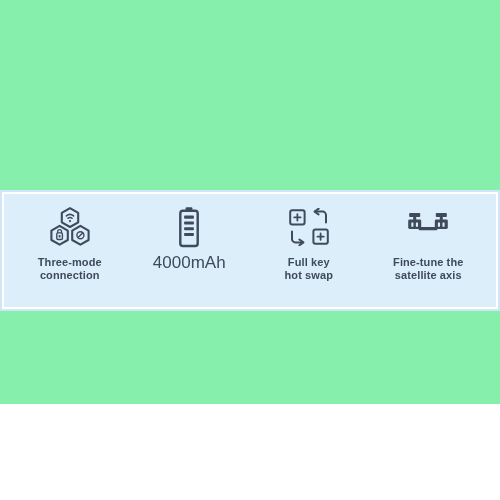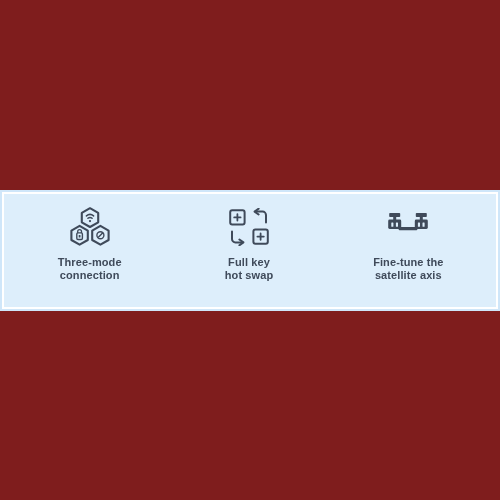--- a/index.html
+++ b/index.html
@@ -11,22 +11,22 @@
     width: 500px;
     height: 500px;
     background: #ffffff;
     font-family: "Liberation Sans", sans-serif;
     overflow: hidden;
   }
 
   .stage {
     position: relative;
     width: 500px;
-    height: 500px;
-    background: #7f1d1d;
+    height: 404px;
+    background: #86efac;
   }
 
   
   .feature-banner {
     position: absolute;
     left: 0;
     top: 190px;
     width: 500px;
     height: 121px;
     background: #cfe6f9;
@@ -119,20 +119,35 @@
               <path d="M31.6 31.1 L35.4 27.3" stroke="#3f4a5a" stroke-width="1.4" stroke-linecap="round"></path>
               <circle cx="35.6" cy="27.1" r="0.95" fill="#3f4a5a"></circle>
             </svg>
           </div>
           <div class="feature-label">
             <span class="line">Three-mode</span>
             <span class="line">connection</span>
           </div>
         </div>
 
+        <div class="feature-item capacity">
+          <div class="icon-slot">
+            <svg width="26" height="42" viewBox="0 0 26 42" fill="none" xmlns="http://www.w3.org/2000/svg">
+              <rect x="9.6" y="1.2" width="6.8" height="3.4" rx="1" fill="#3f4a5a"></rect>
+              <rect x="4.3" y="4.8" width="17.4" height="35.2" rx="2.6" stroke="#3f4a5a" stroke-width="2.4" fill="none"></rect>
+              <rect x="8.1" y="9.6" width="9.8" height="3.1" rx="0.8" fill="#3f4a5a"></rect>
+              <rect x="8.1" y="15.4" width="9.8" height="3.1" rx="0.8" fill="#3f4a5a"></rect>
+              <rect x="8.1" y="21.2" width="9.8" height="3.1" rx="0.8" fill="#3f4a5a"></rect>
+              <rect x="8.1" y="27.0" width="9.8" height="3.1" rx="0.8" fill="#3f4a5a"></rect>
+            </svg>
+          </div>
+          <div class="feature-label">
+            <span class="line">4000mAh</span>
+          </div>
+        </div>
 
         <div class="feature-item">
           <div class="icon-slot">
             <svg width="42" height="38" viewBox="0 0 42 38" fill="none" xmlns="http://www.w3.org/2000/svg">
 
               <rect x="2.2" y="2.2" width="14.4" height="14.4" rx="2.0" stroke="#3f4a5a" stroke-width="2.0" fill="none"></rect>
               <path d="M9.4 6.2 v6.4 M6.2 9.4 h6.4" stroke="#3f4a5a" stroke-width="1.8" stroke-linecap="round"></path>
 
               <rect x="25.4" y="21.4" width="14.4" height="14.4" rx="2.0" stroke="#3f4a5a" stroke-width="2.0" fill="none"></rect>
               <path d="M32.6 25.4 v6.4 M29.4 28.6 h6.4" stroke="#3f4a5a" stroke-width="1.8" stroke-linecap="round"></path>

